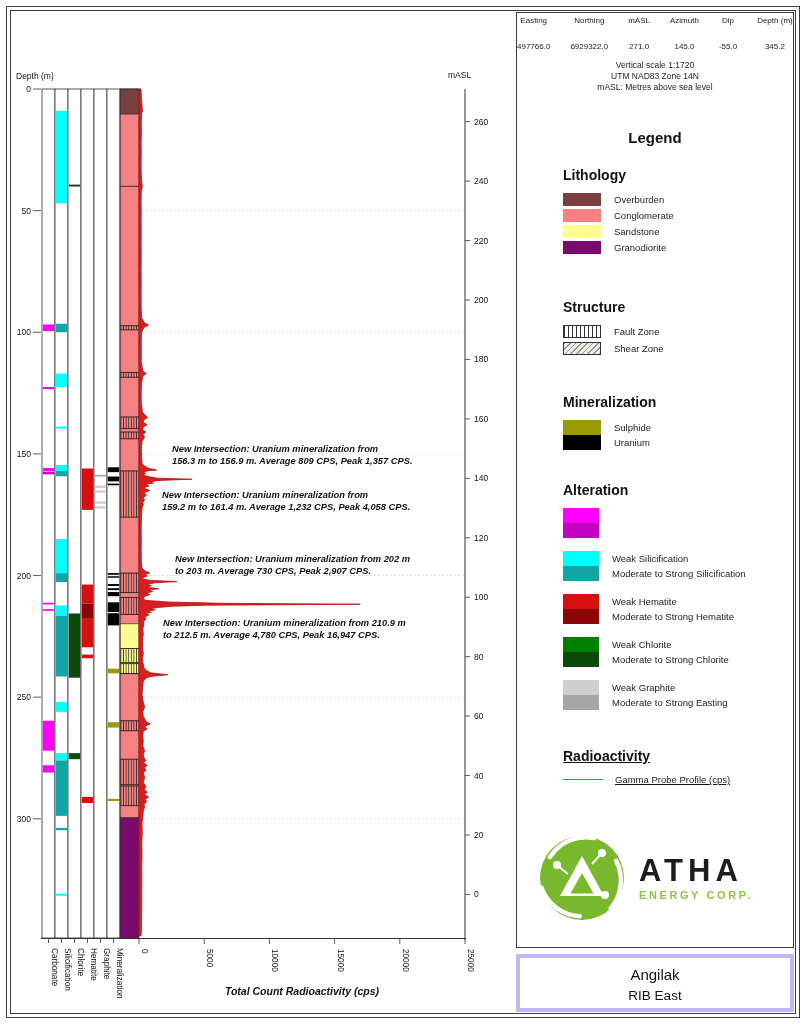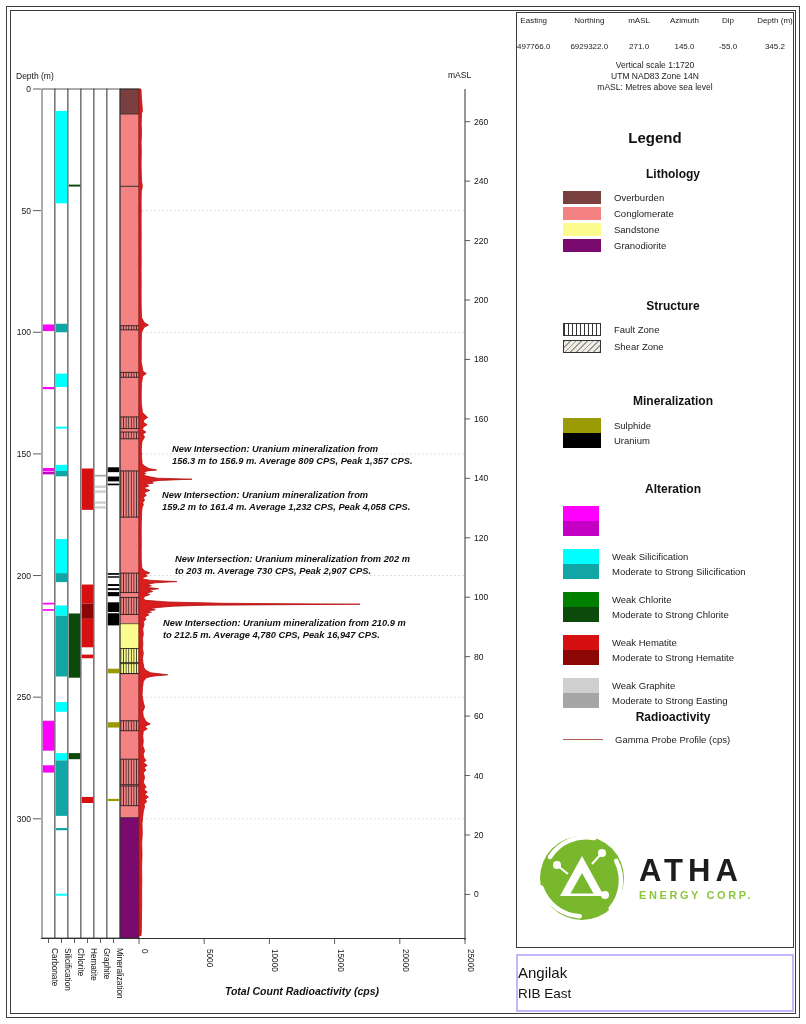--- a/index.html
+++ b/index.html
@@ -20,22 +20,22 @@
   .hf-label   { font-size:8px; color:#222; }
   .hf-value   { font-size:8px; color:#222; margin-top:17px; }
   .hdr-notes  { margin-top:9px; text-align:center; font-size:8.5px; line-height:11px; color:#222; }
 
   .lg-title { position:absolute; top:116px; width:100%; text-align:center; font-size:15px; font-weight:bold; }
   .sec { position:absolute; left:46px; width:220px; }
   .sec-lith   { top:154px; }
   .sec-struct { top:286px; }
   .sec-min    { top:381px; }
   .sec-alt    { top:469px; }
-  .sec-rad    { top:697px; }
-  .sec-title  { font-weight:bold; font-size:12px; margin-bottom:10px;text-align:center; }
+  .sec-rad    { top:735px;text-decoration:underline; }
+  .sec-title  { font-weight:bold; font-size:14px; margin-bottom:10px; }
   .lg-row  { display:flex; align-items:center; margin-bottom:3px; }
   .sw      { width:38px; height:13px; margin-right:13px; flex:0 0 38px; }
   .sw-min  { height:15px; margin-bottom:0; }
   .lg-label{ font-size:9.5px; color:#222; white-space:nowrap; }
   .sw-fault { background:#fff; border:1px solid #333;
               background-image:repeating-linear-gradient(90deg,#333 0,#333 1px,transparent 1px,transparent 4px); }
   .sw-shear { background:#f0ede4; border:1px solid #333;
               background-image:repeating-linear-gradient(135deg,#999 0,#999 1px,transparent 1px,transparent 4px); }
   .alt-row { display:flex; margin-bottom:13px; }
   .alt-sw  { width:36px; margin-right:13px; flex:0 0 36px; }
@@ -43,21 +43,21 @@
   .alt-labels div { font-size:9.5px; line-height:15px; color:#222; white-space:nowrap; }
   .rad-row { display:flex; align-items:center; }
   .rad-line{ width:40px; height:0; border-top:1.2px solid #b05a48; margin-right:12px; }
 
   .logo { position:absolute; left:20px; top:820px; display:flex; align-items:center; }
   .logo-textblock { margin-left:12px; }
   .logo-name { font-size:31px; font-weight:bold; letter-spacing:5px; color:#1d1d1b; line-height:30px; }
   .logo-sub  { font-size:11px; font-weight:bold; letter-spacing:2.6px; color:#8cc63f; margin-top:3px; }
 
   .footer-box { position:absolute; left:516px; top:954px; width:278px; height:58px;
-                border:2px solid #c4b5fd; background:#fff; text-align:left; }
+                border:4px solid #c4b5fd; background:#fff; text-align:center; }
   .footer-line1 { font-size:15px; margin-top:8px; }
   .footer-line2 { font-size:13.5px; margin-top:5px; }
 </style>
 </head>
 <body>
 
 <div class="page">
   <div class="b-outer"></div>
   <div class="b-inner"></div>
 
@@ -358,36 +358,36 @@
               <div class="alt-half" style="background: rgb(0, 255, 255);"></div>
               <div class="alt-half" style="background: rgb(18, 165, 165);"></div>
             </div>
             <div class="alt-labels">
               <div>Weak Silicification</div>
               <div>Moderate to Strong Silicification</div>
             </div>
           </div>
           <div class="alt-row">
             <div class="alt-sw">
+              <div class="alt-half" style="background: rgb(214, 16, 16);"></div>
+              <div class="alt-half" style="background: rgb(140, 6, 6);"></div>
+            </div>
+            <div class="alt-labels">
+              <div>Weak Hematite</div>
+              <div>Moderate to Strong Hematite</div>
+            </div>
+          </div>
+          <div class="alt-row">
+            <div class="alt-sw">
               <div class="alt-half" style="background: rgb(0, 128, 0);"></div>
               <div class="alt-half" style="background: rgb(11, 74, 11);"></div>
             </div>
             <div class="alt-labels">
               <div>Weak Chlorite</div>
               <div>Moderate to Strong Chlorite</div>
-            </div>
-          </div>
-          <div class="alt-row">
-            <div class="alt-sw">
-              <div class="alt-half" style="background: rgb(214, 16, 16);"></div>
-              <div class="alt-half" style="background: rgb(140, 6, 6);"></div>
-            </div>
-            <div class="alt-labels">
-              <div>Weak Hematite</div>
-              <div>Moderate to Strong Hematite</div>
             </div>
           </div>
           <div class="alt-row">
             <div class="alt-sw">
               <div class="alt-half" style="background: rgb(207, 207, 207);"></div>
               <div class="alt-half" style="background: rgb(166, 166, 166);"></div>
             </div>
             <div class="alt-labels">
               <div>Weak Graphite</div>
               <div>Moderate to Strong Easting</div>

